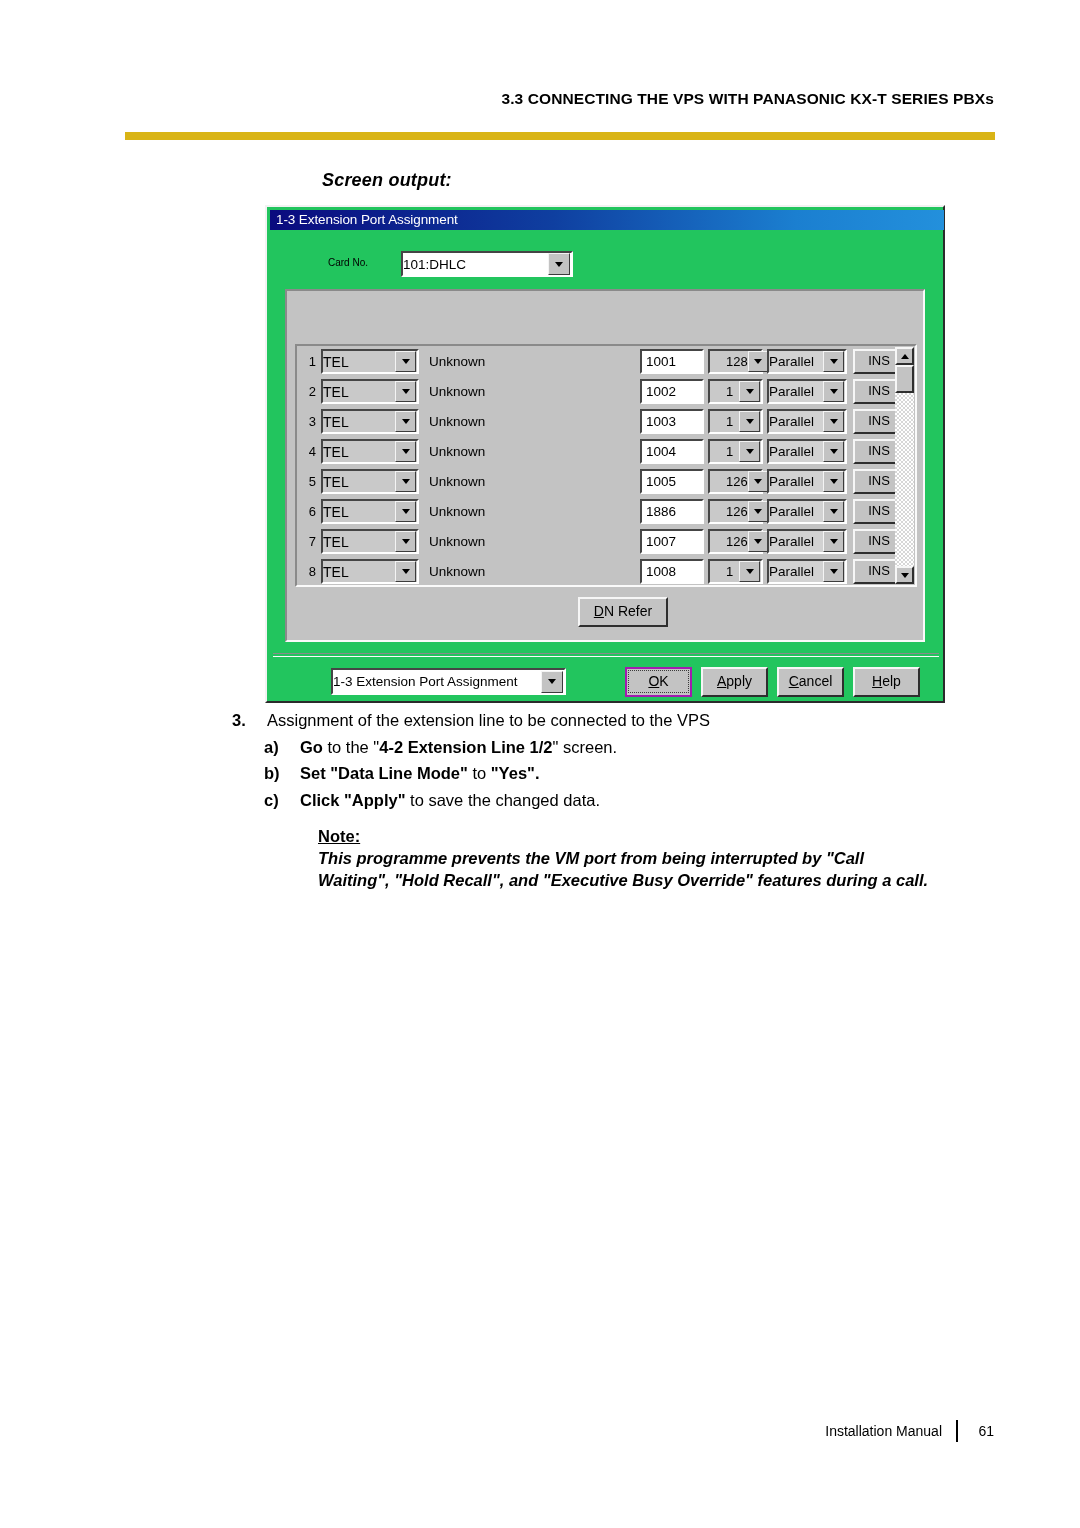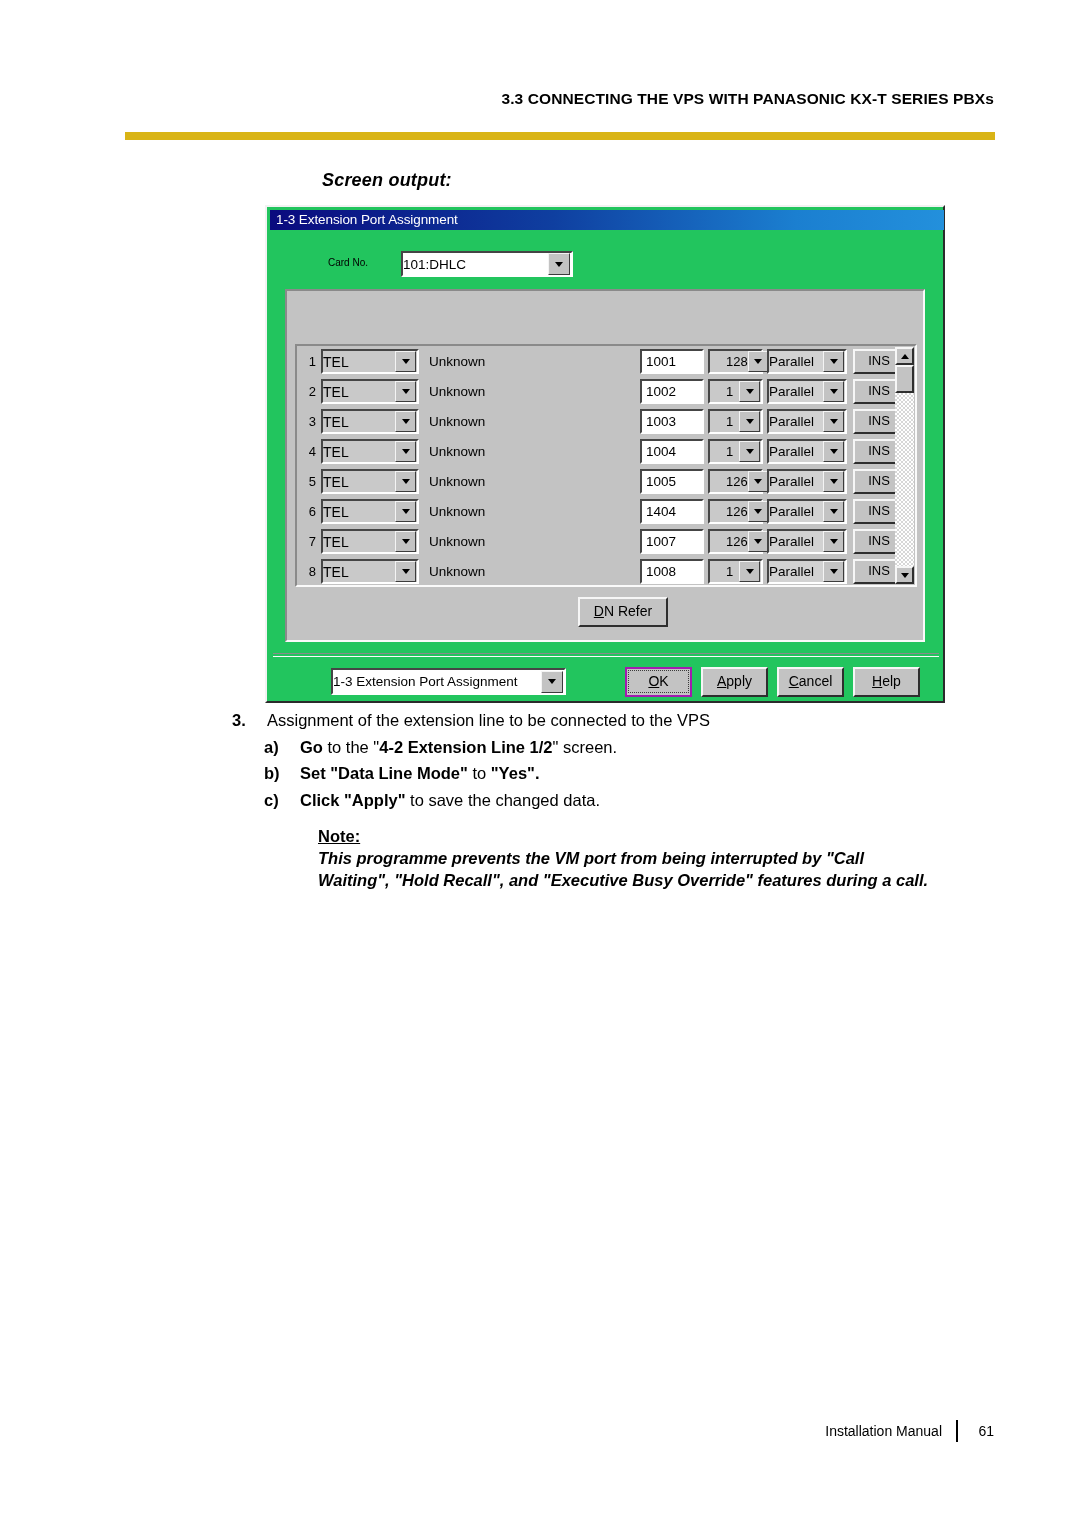--- a/index.html
+++ b/index.html
@@ -609,21 +609,21 @@
           </div>
           <div class="row" style="top: 151px;">
             <span class="rownum">6</span>
             <span class="attr-combo">
               <span class="cval">TEL</span>
               <span class="carrow">
                 <span class="tri-down"></span>
               </span>
             </span>
             <span class="teltype">Unknown</span>
-            <span class="dn-field">1404</span>
+            <span class="dn-field">1886</span>
             <span class="grp-combo">
               <span class="cval">126</span>
               <span class="carrow">
                 <span class="tri-down"></span>
               </span>
             </span>
             <span class="par-combo">
               <span class="cval">Parallel</span>
               <span class="carrow">
                 <span class="tri-down"></span>

